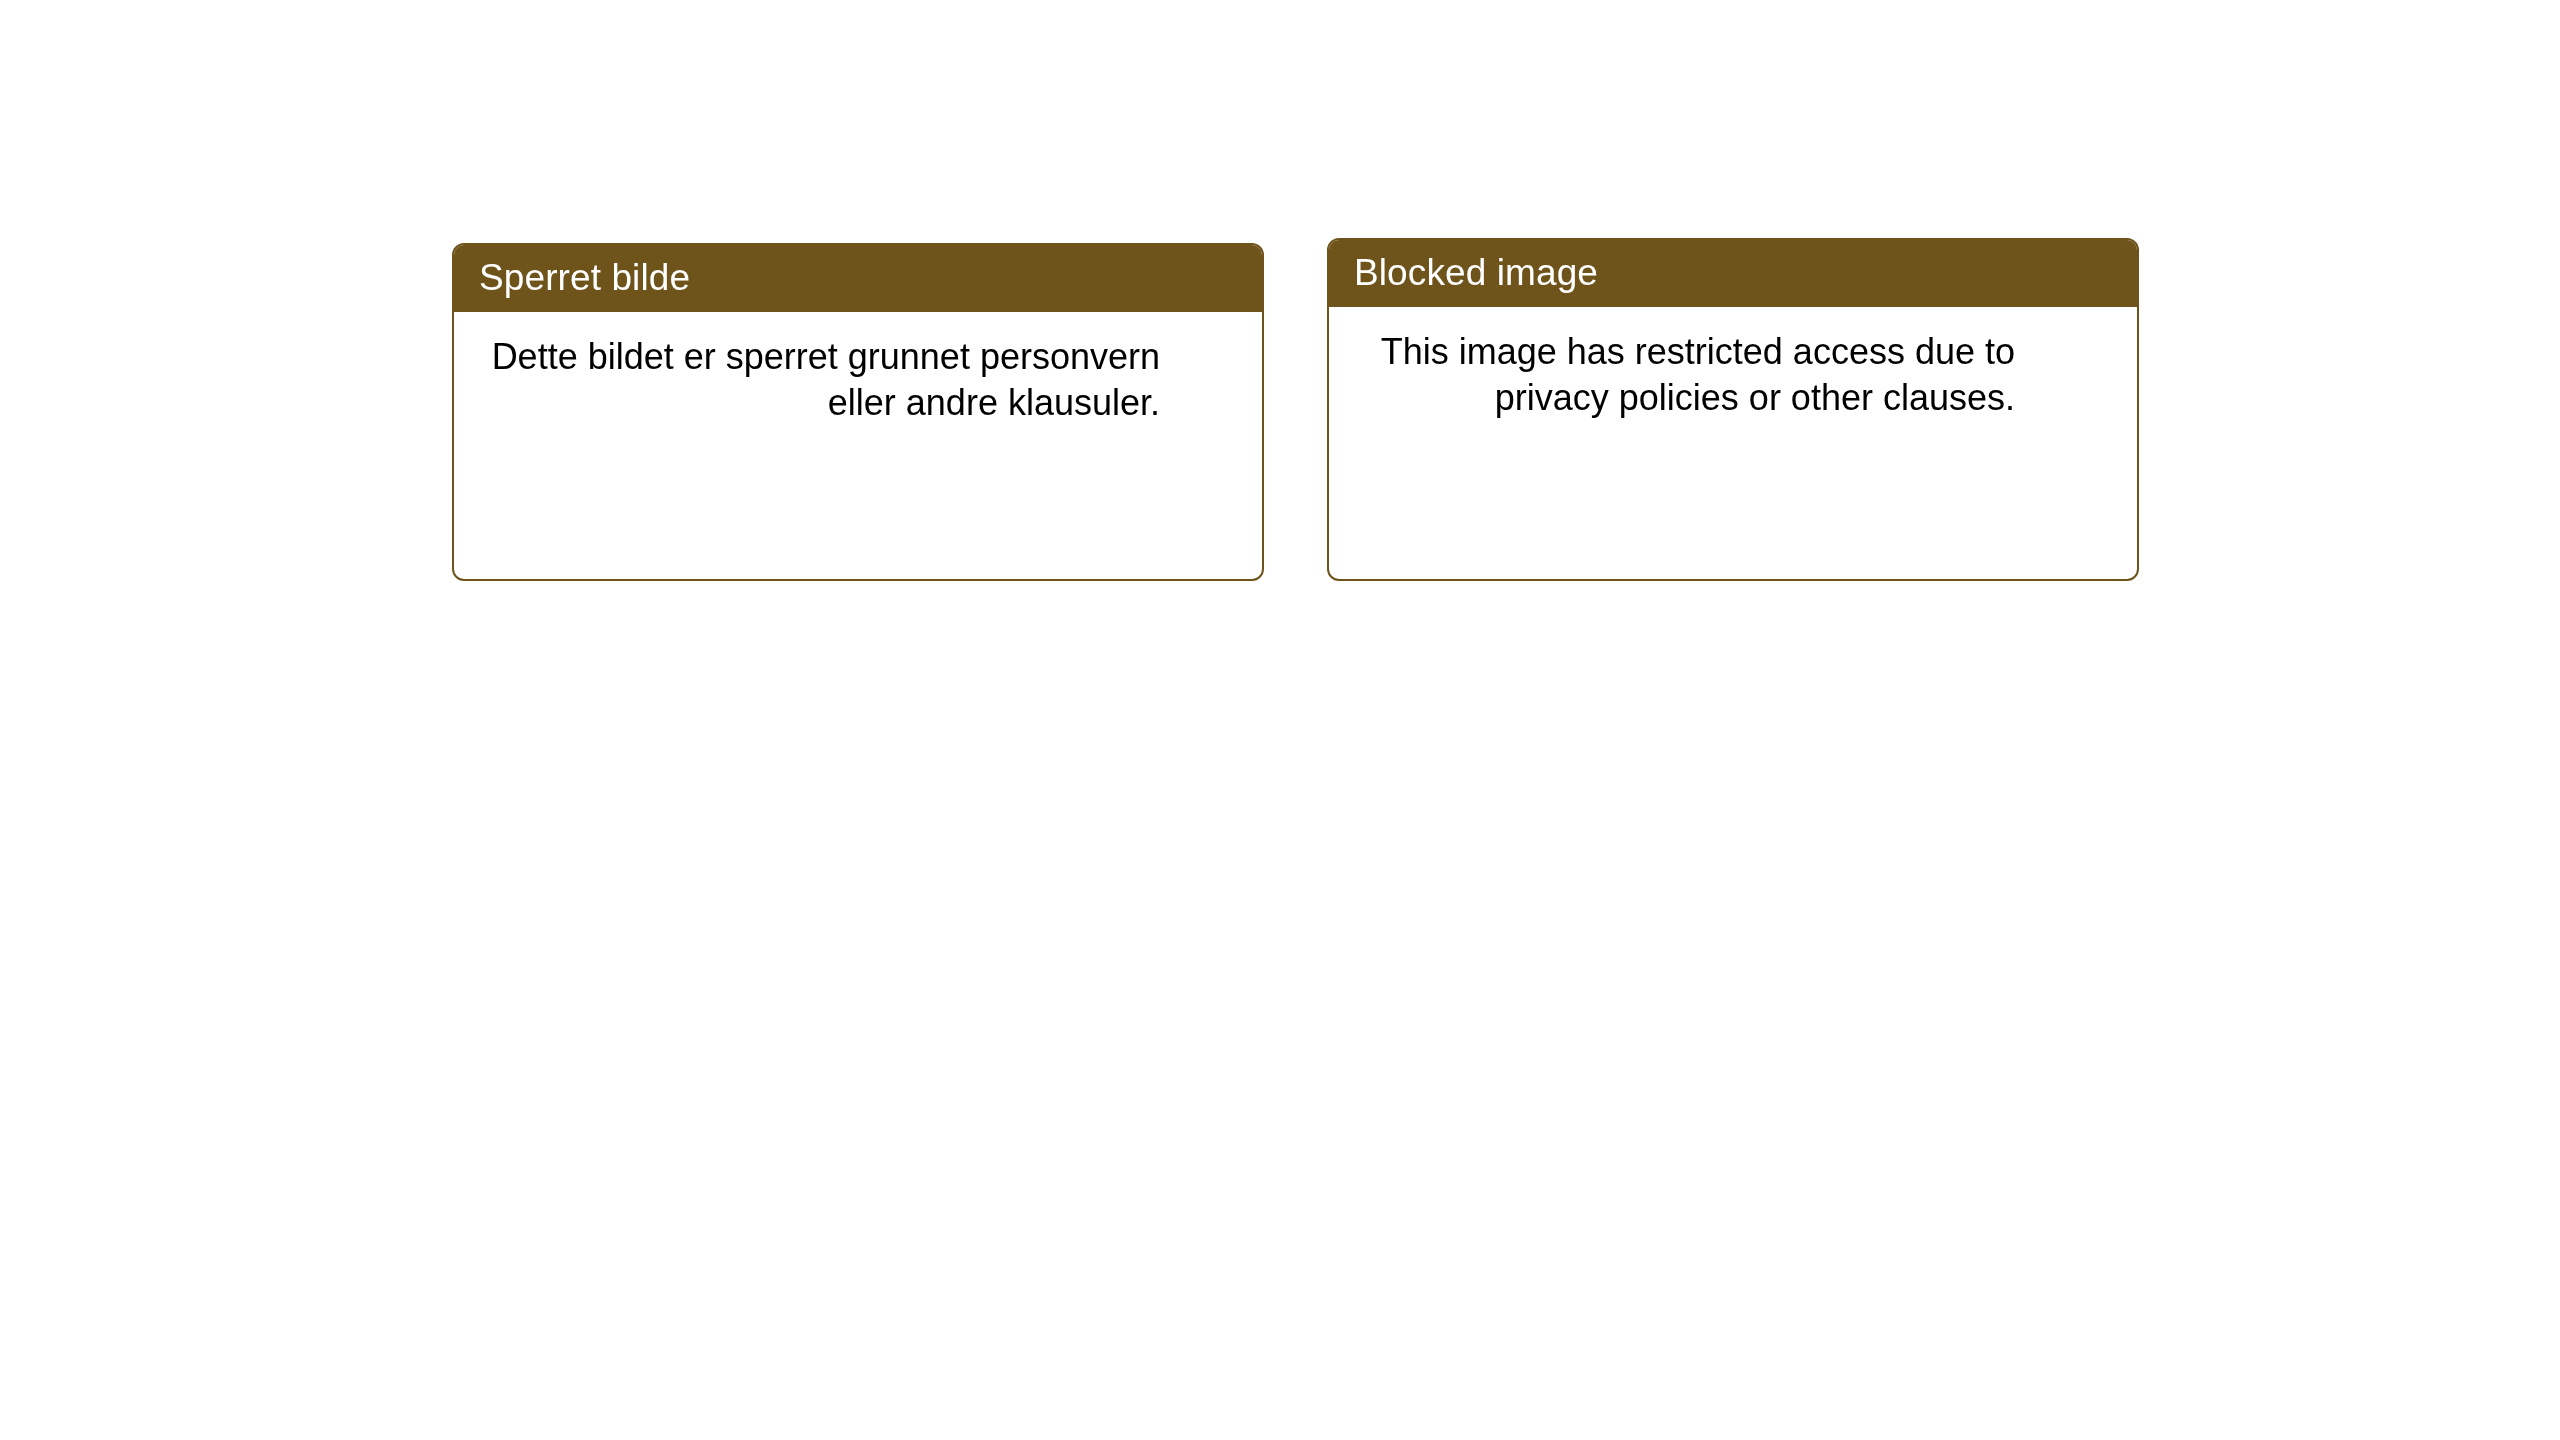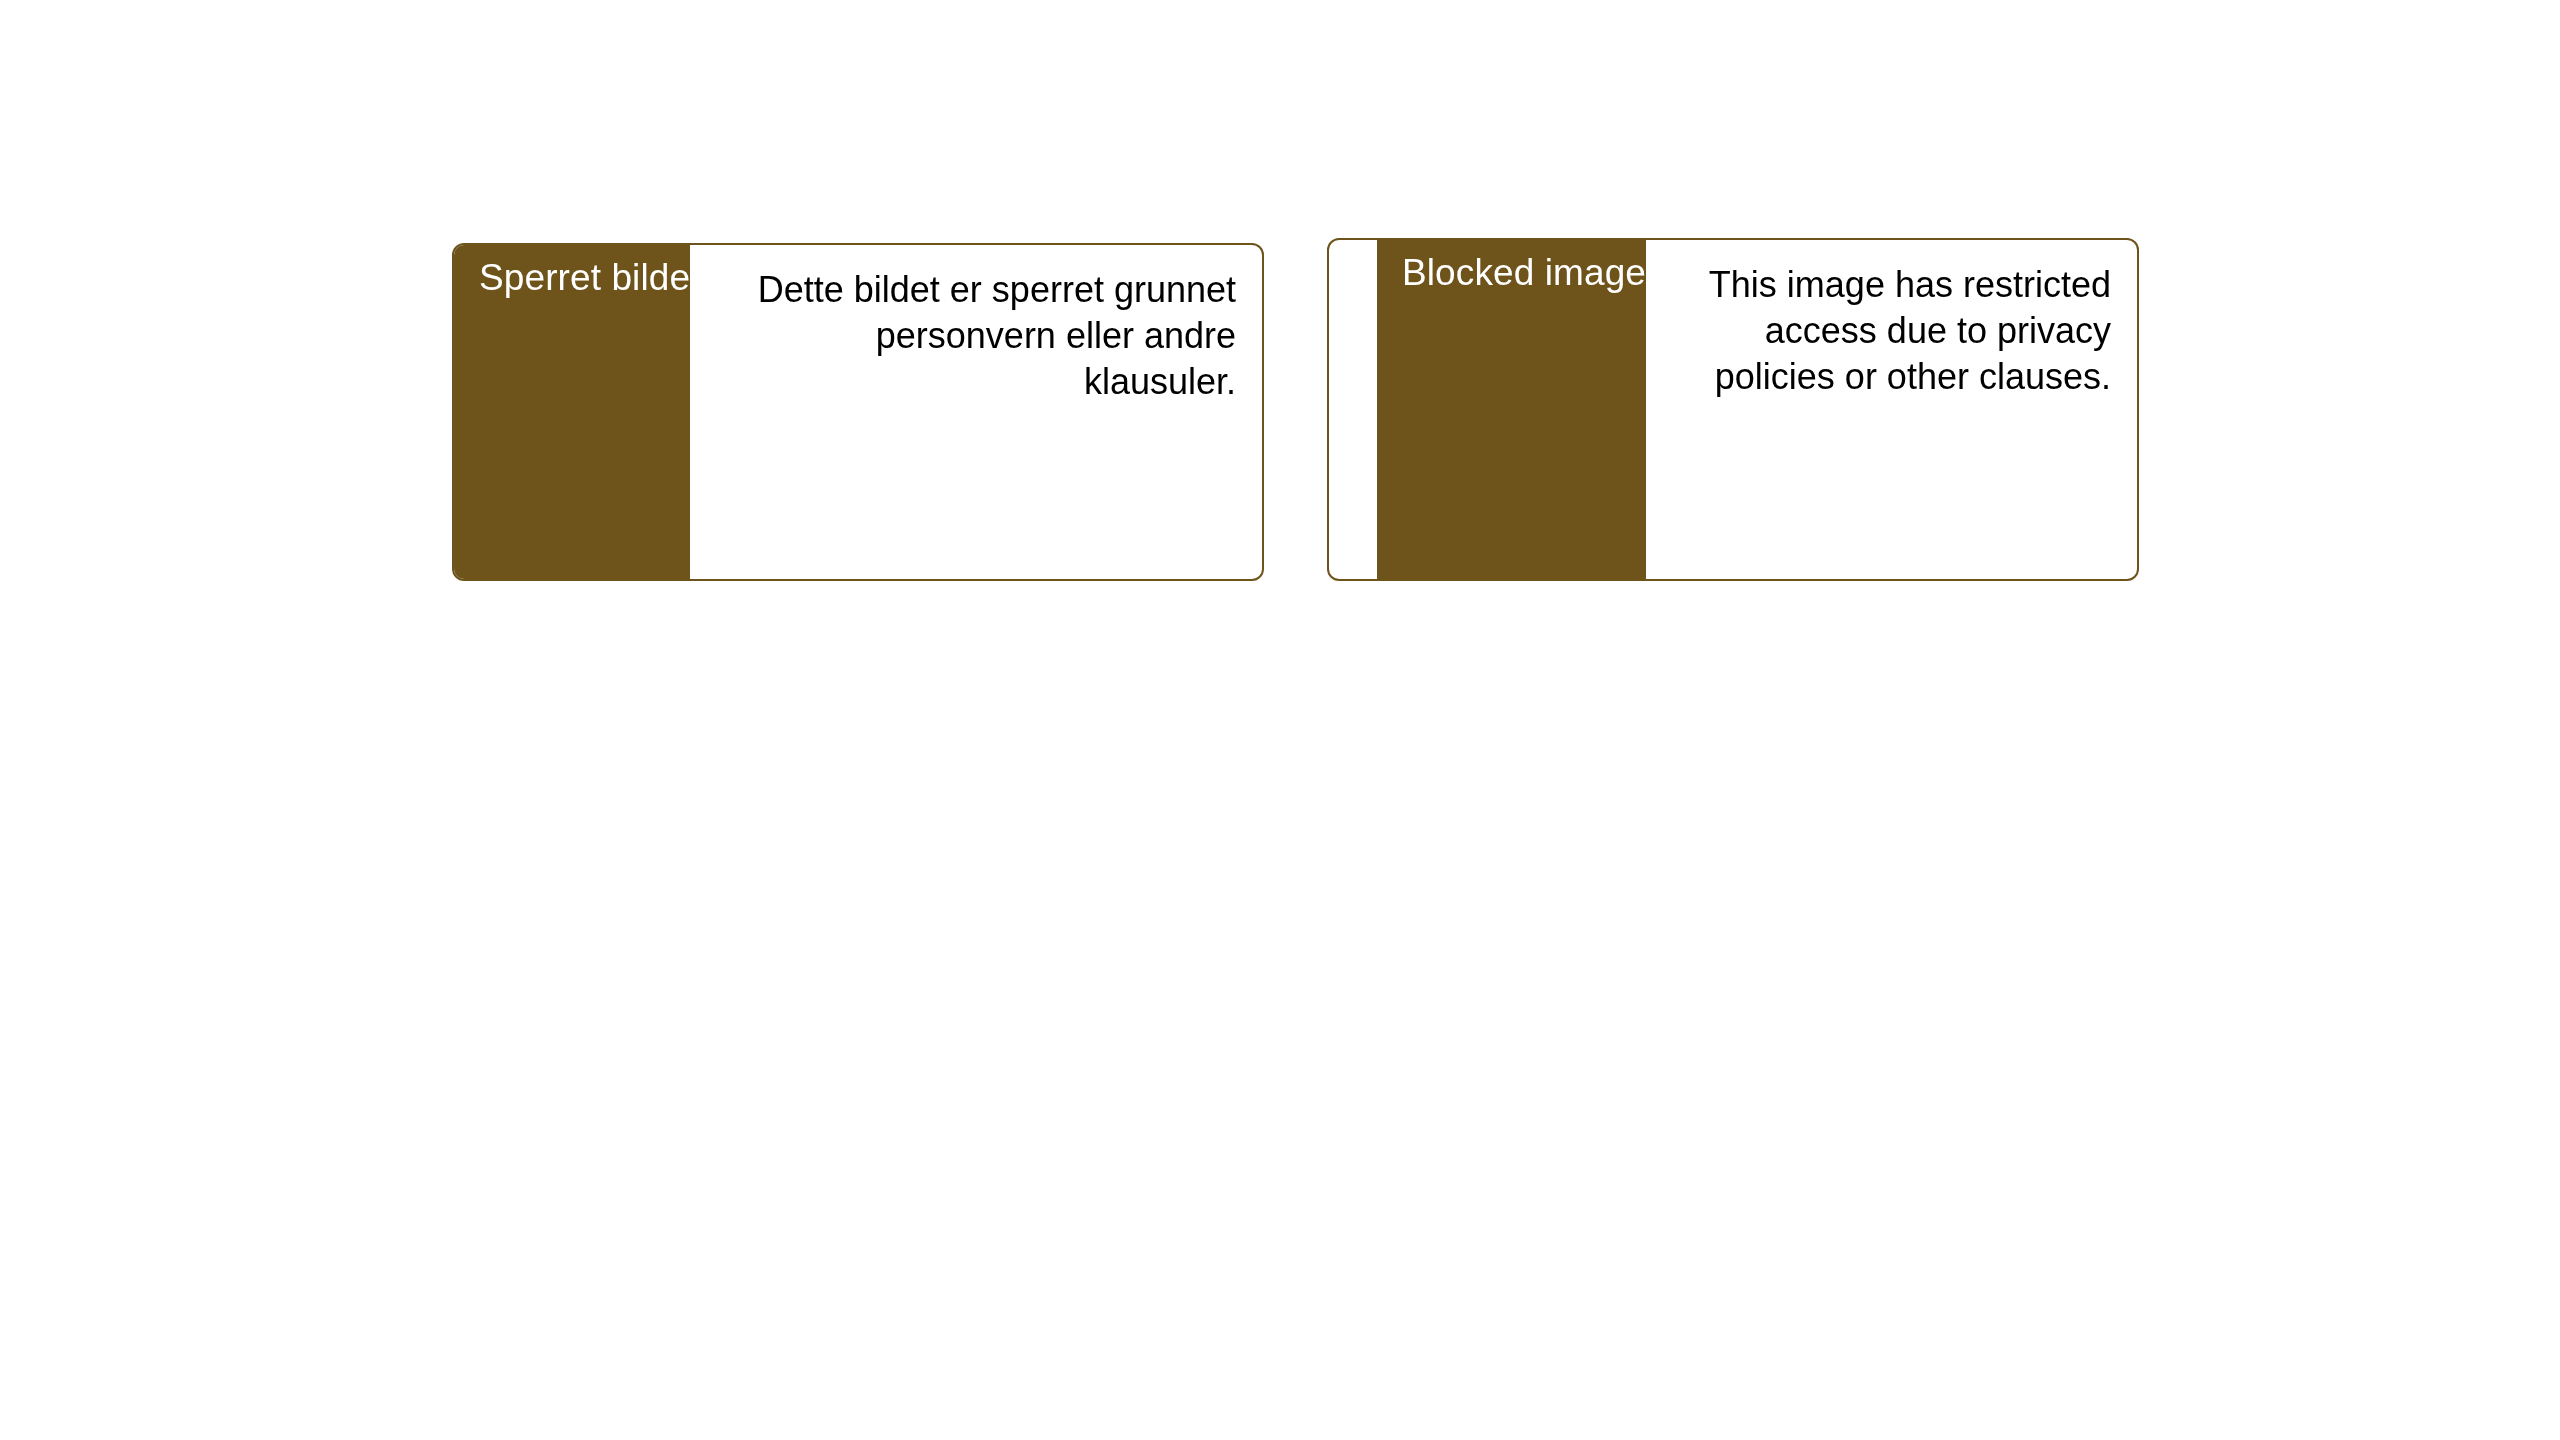--- a/index.html
+++ b/index.html
@@ -18,36 +18,35 @@
   }
 
   .notice-card {
     position: absolute;
     box-sizing: border-box;
     background: #ffffff;
     border: 2px solid #6e541b;
     border-radius: 12px;
     overflow: hidden;
     display: flex;
-    flex-direction: row;
+    flex-direction: column;
   }
 
   .notice-card.card-no {
     left: 452px;
     top: 243px;
     width: 812px;
     height: 338px;
   }
 
   .notice-card.card-en {
     left: 1327px;
     top: 238px;
     width: 812px;
     height: 343px;
-    padding-left: 48px;
   }
 
   .card-header {
     background: #6e541b;
     color: #ffffff;
     font-size: 37px;
     line-height: 1;
     padding: 14px 0 16px 25px;
     letter-spacing: 0.1px;
     white-space: nowrap;

